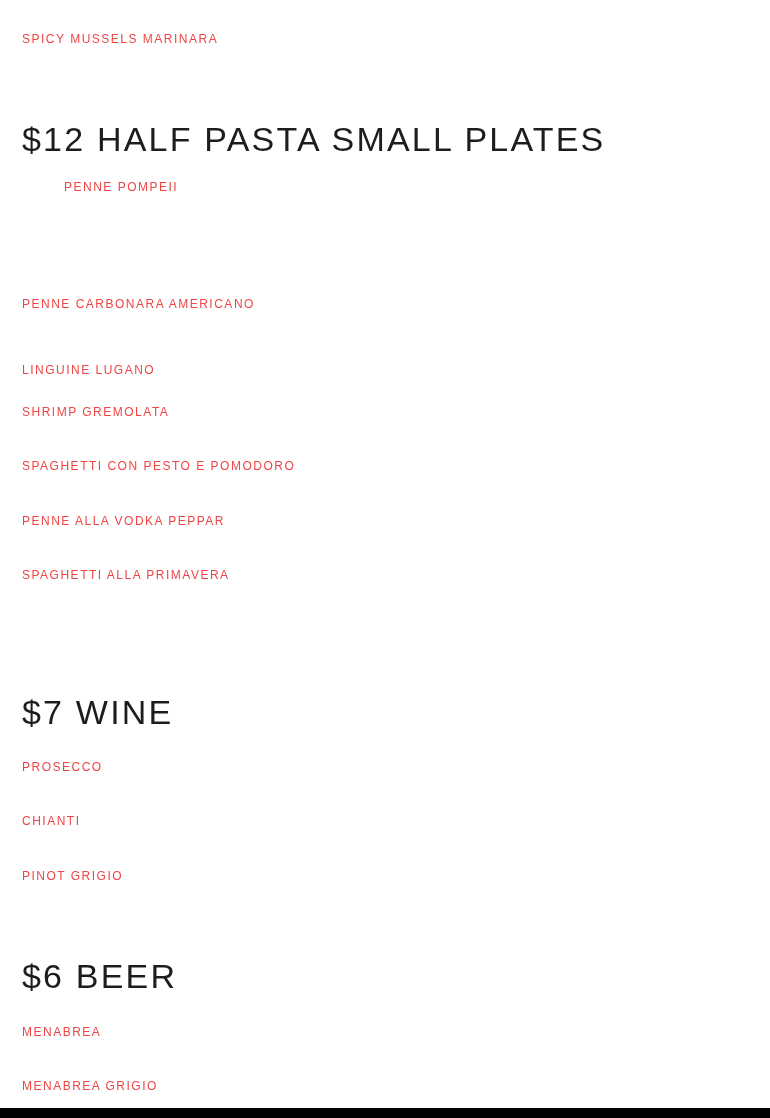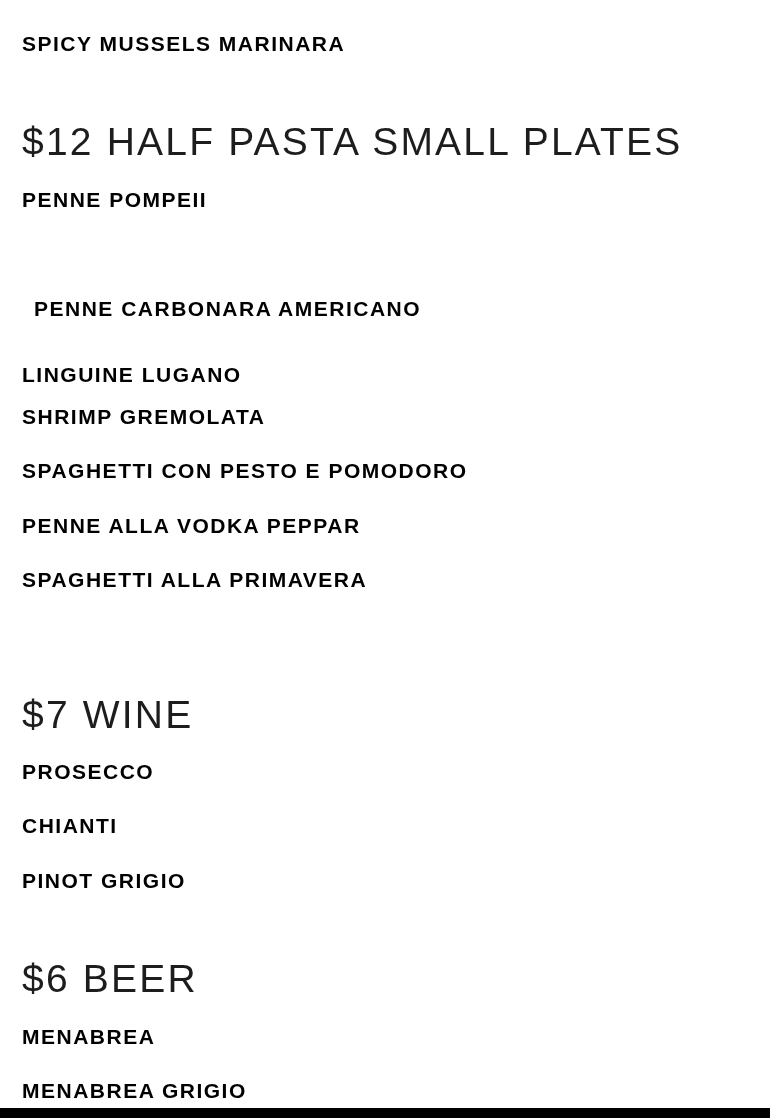--- a/index.html
+++ b/index.html
@@ -17,29 +17,29 @@
   }
   .page {
     position: relative;
     width: 770px;
     height: 1118px;
     box-sizing: border-box;
     padding: 0 22px;
     background: #ffffff;
   }
   .menu-item {
-    font-size: 21px;
+    font-size: 12px;
     letter-spacing: 1.5px;
-    font-weight: 700;
-    color: #000000;
+    font-weight: 400;
+    color: #ef4444;
     line-height: 1;
     white-space: nowrap;
   }
   .section-heading {
-    font-size: 39px;
+    font-size: 34px;
     letter-spacing: 2.2px;
     font-weight: 400;
     color: #1d1d1d;
     line-height: 1;
     white-space: nowrap;
   }
   .abs {
     position: absolute;
     left: 22px;
   }
@@ -54,22 +54,22 @@
 </style>
 </head>
 <body>
 
 <div class="page">
 
   <div class="abs menu-item" style="top:33px;">SPICY MUSSELS MARINARA</div>
 
   <div class="abs section-heading" style="top:122px;">$12 HALF PASTA SMALL PLATES</div>
 
-  <div class="abs menu-item" style="top:189px;">PENNE POMPEII</div>
-  <div class="abs menu-item" style="top:298px;margin-left:12px;">PENNE CARBONARA AMERICANO</div>
+  <div class="abs menu-item" style="top:181px;margin-left:42px;">PENNE POMPEII</div>
+  <div class="abs menu-item" style="top:298px;">PENNE CARBONARA AMERICANO</div>
   <div class="abs menu-item" style="top:344px;margin-top:20px;">LINGUINE LUGANO</div>
   <div class="abs menu-item" style="top:406px;">SHRIMP GREMOLATA</div>
   <div class="abs menu-item" style="top:460px;">SPAGHETTI CON PESTO E POMODORO</div>
   <div class="abs menu-item" style="top:515px;">PENNE ALLA VODKA PEPPAR</div>
   <div class="abs menu-item" style="top:569px;">SPAGHETTI ALLA PRIMAVERA</div>
 
   <div class="abs section-heading" style="top:695px;">$7 WINE</div>
 
   <div class="abs menu-item" style="top:761px;">PROSECCO</div>
   <div class="abs menu-item" style="top:815px;">CHIANTI</div>

